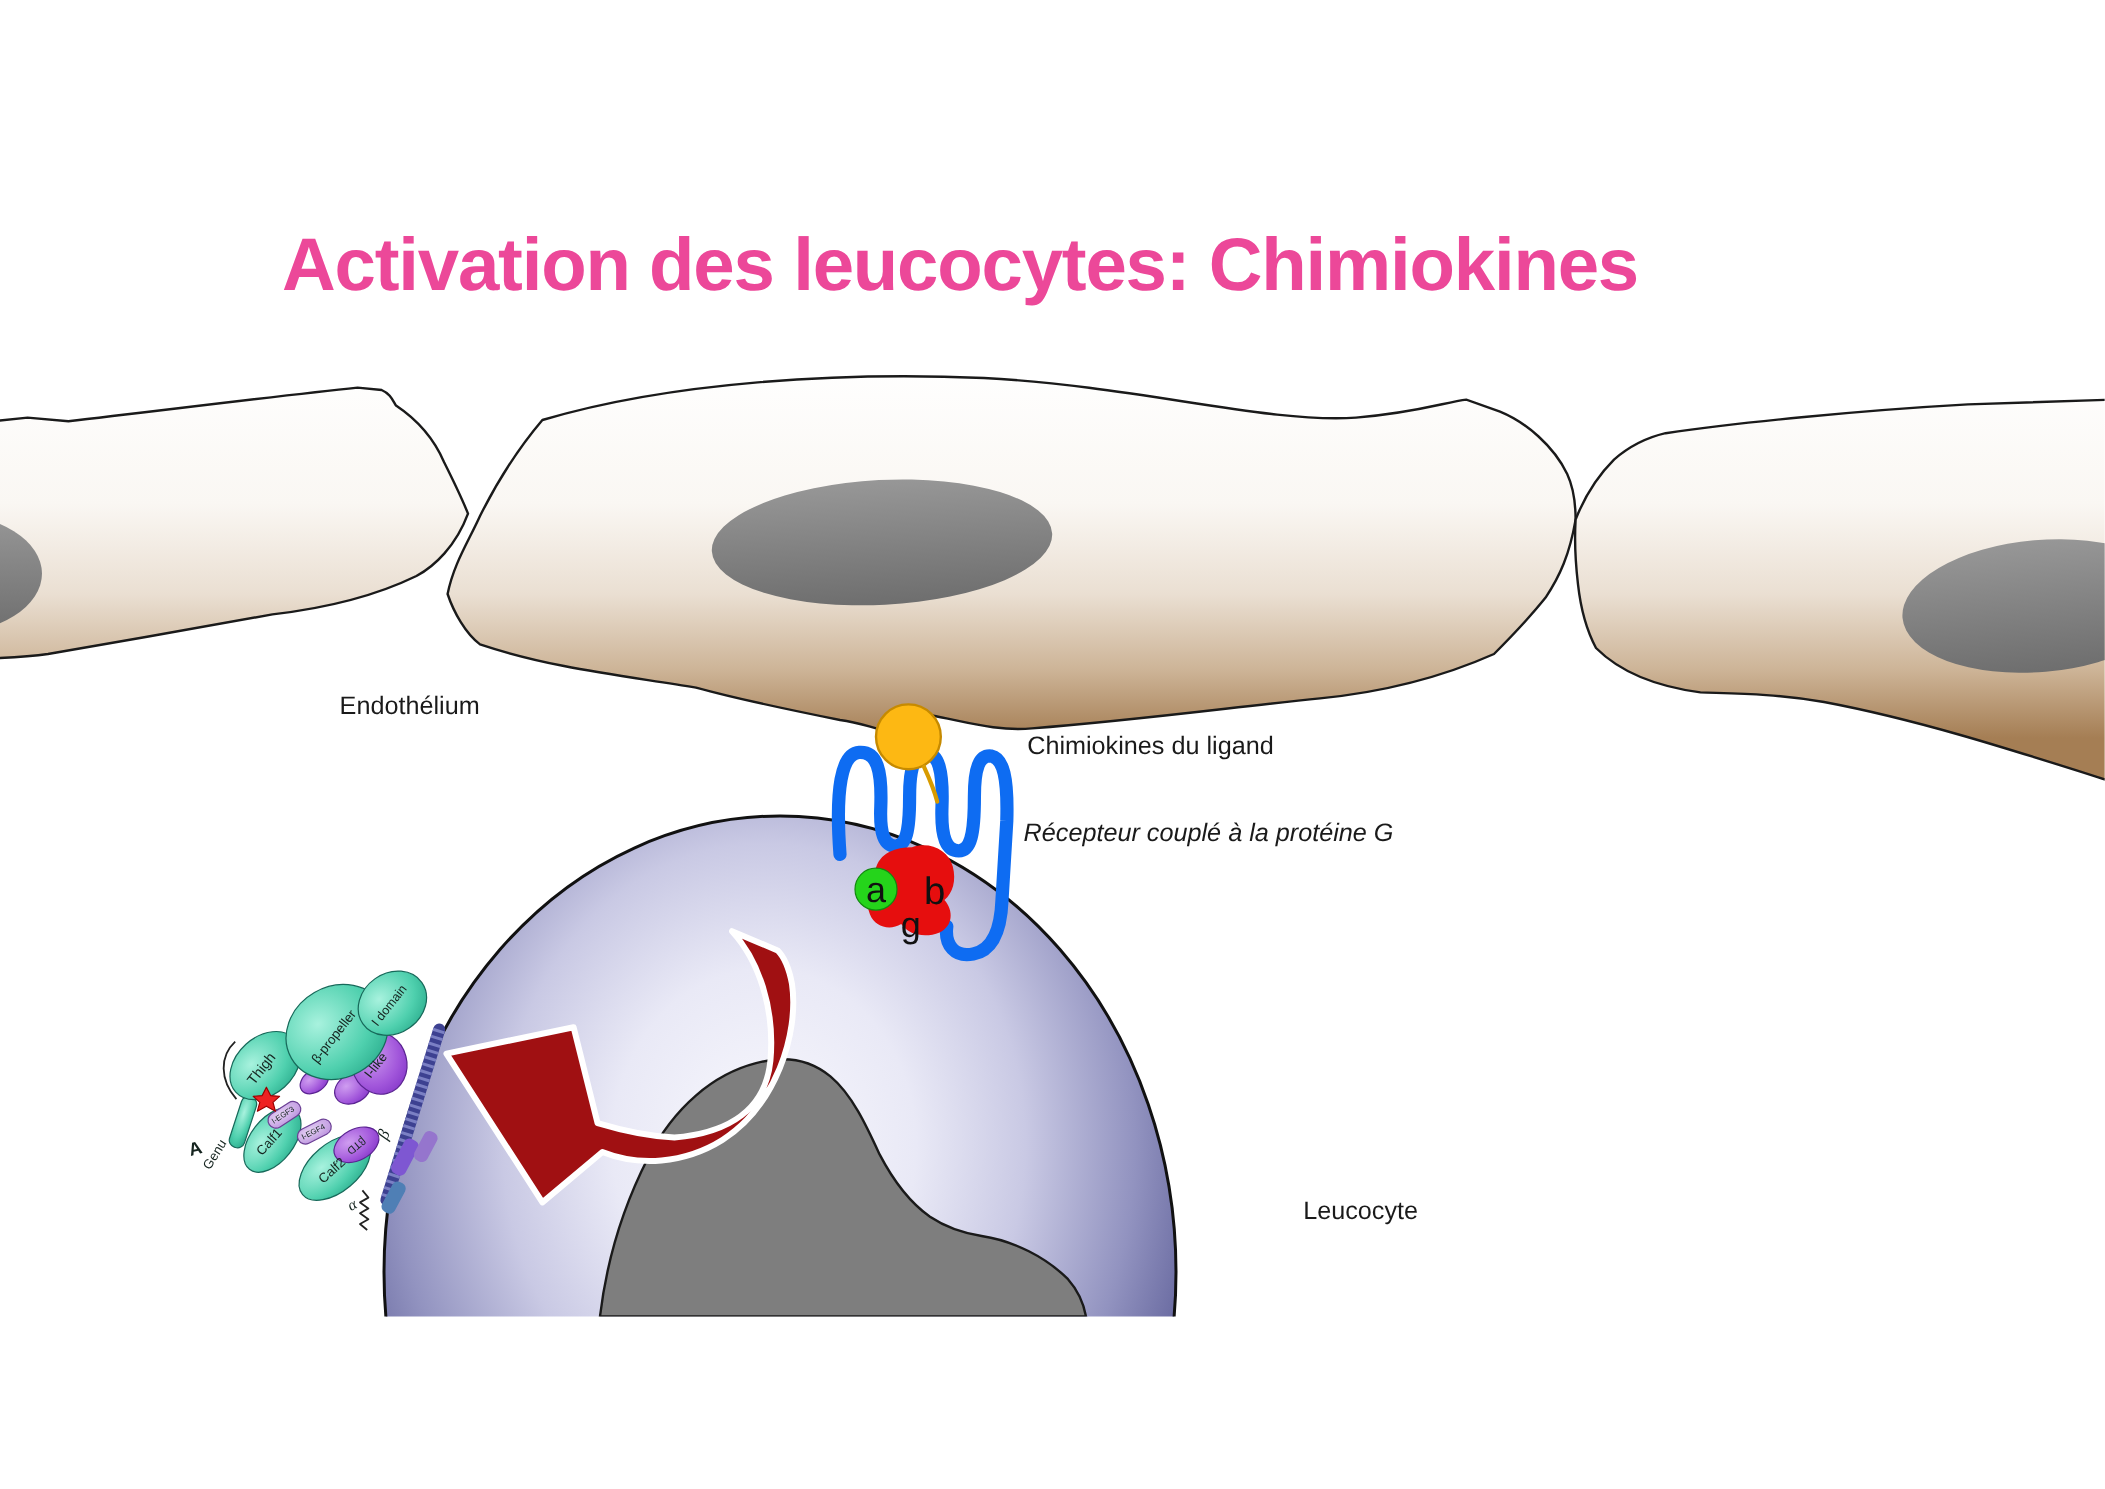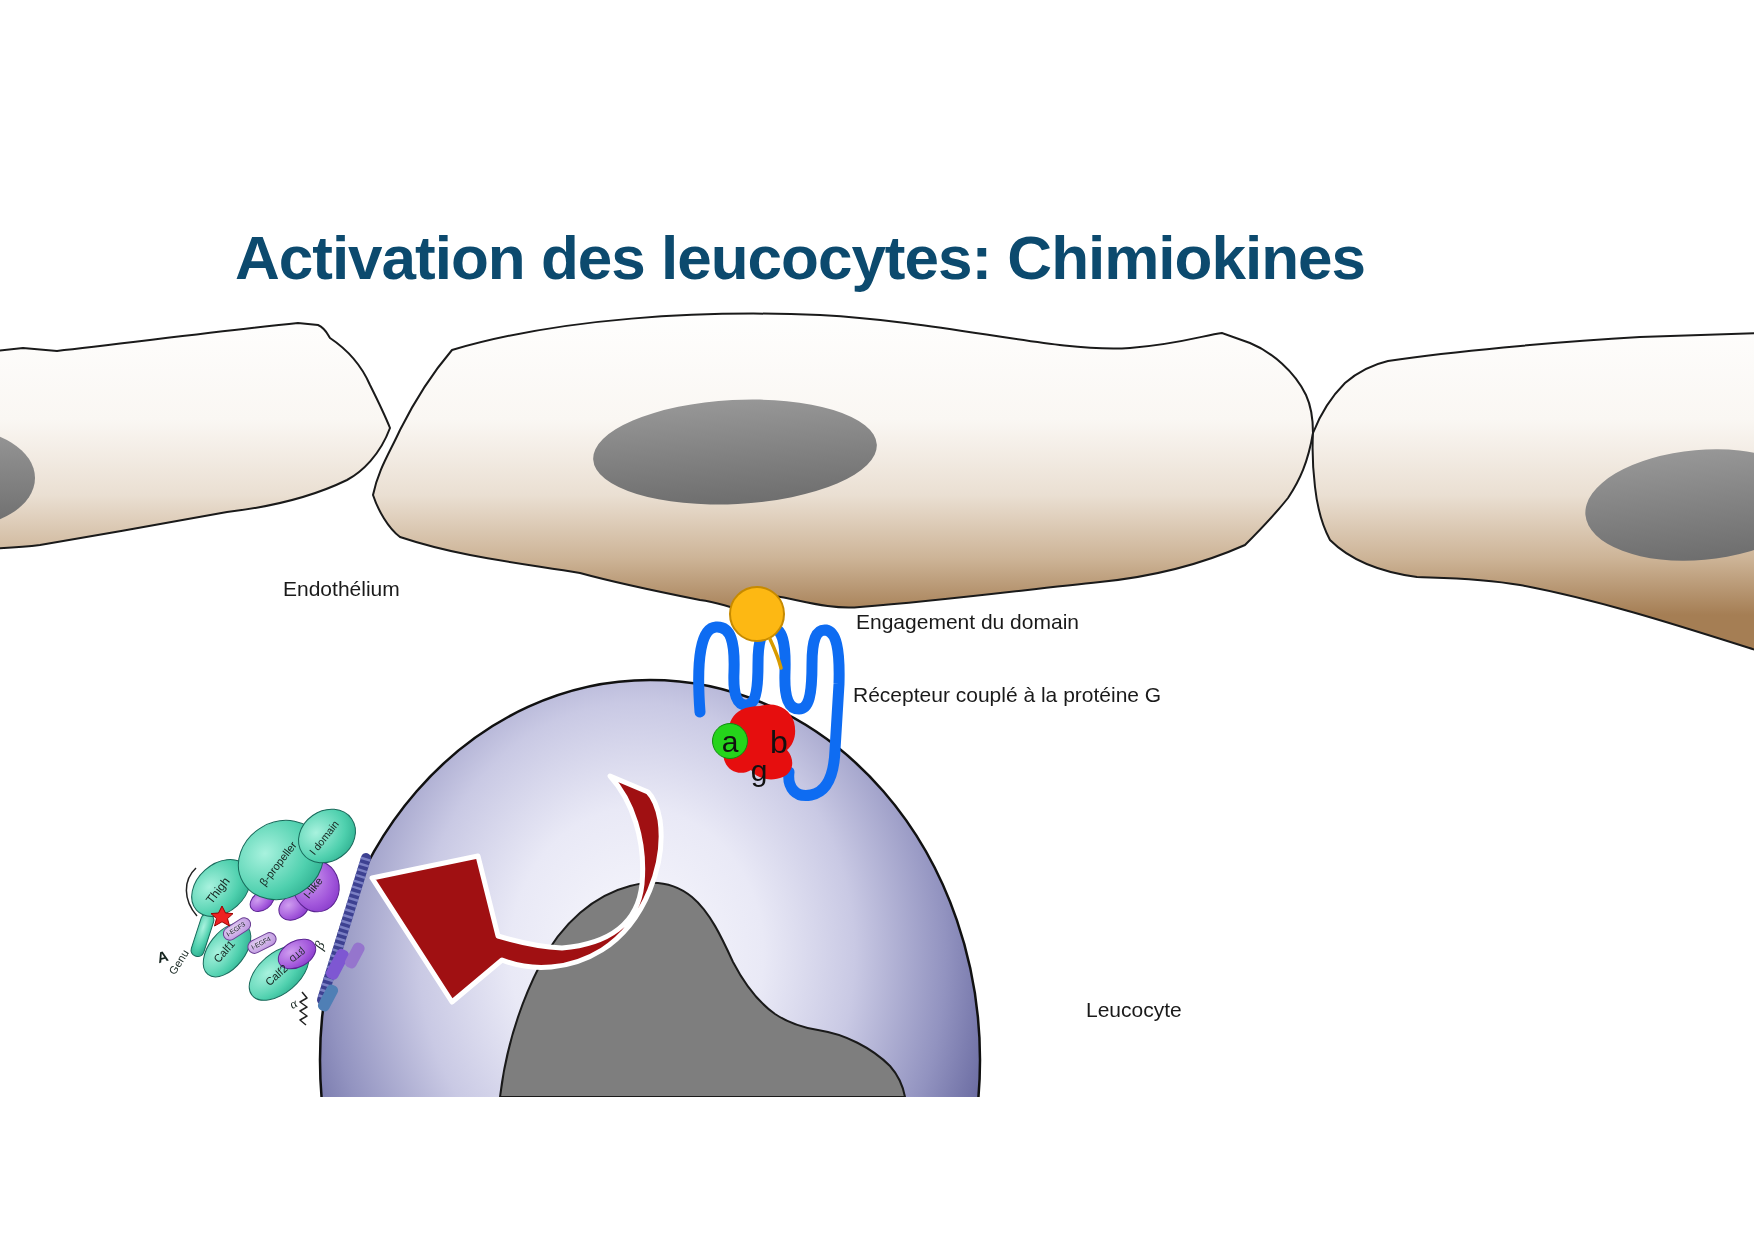--- a/index.html
+++ b/index.html
@@ -1,21 +1,21 @@
 <!DOCTYPE html>
 <html><head>
 <meta charset="utf-8">
 <style>
   html,body{margin:0;padding:0;background:#fff;}
   #slide{position:relative;width:1754px;height:1241px;background:#ffffff;overflow:hidden;
          font-family:"Liberation Sans",sans-serif;}
   #art{position:absolute;left:0;top:0;}
   .lbl{position:absolute;color:#1a1a1a;font-size:21px;white-space:nowrap;}
   #title{position:absolute;left:230px;top:186px;width:1140px;text-align:center;
-         color:#0c4a6e;font-size:62px;font-weight:bold;letter-spacing:-1px;white-space:nowrap;margin-top:36px;}
+         color:#ec4899;font-size:62px;font-weight:bold;letter-spacing:-1px;white-space:nowrap;}
 </style>
 </head>
 <body>
 
 <div id="slide">
 
 <svg id="art" width="1754" height="1241" viewBox="0 0 1754 1241">
   <defs>
     <linearGradient id="cellGrad" gradientUnits="userSpaceOnUse" x1="0" y1="300" x2="0" y2="615">
       <stop offset="0" stop-color="#ffffff"></stop>
@@ -158,17 +158,17 @@
     <text x="779" y="753" font-size="32" text-anchor="middle" fill="#111">b</text>
     <text x="759" y="781" font-size="30" text-anchor="middle" fill="#111">g</text>
   </g>
 
   <circle cx="757" cy="614" r="27" fill="#fdb813" stroke="#c68a00" stroke-width="2"></circle>
   <path d="M 770,639 C 776,652 779,660 781,668" fill="none" stroke="#d89b00" stroke-width="3.5" stroke-linecap="round"></path>
 </svg>
 
 <div id="title">Activation des leucocytes: Chimiokines</div>
 <div class="lbl" style="left:283px;top:577px;">Endothélium</div>
-<div class="lbl" style="left:856px;top:610px;">Engagement du domain</div>
-<div class="lbl" style="left:853px;top:683px;">Récepteur couplé à la protéine G</div>
+<div class="lbl" style="left:856px;top:610px;">Chimiokines du ligand</div>
+<div class="lbl" style="left:853px;top:683px;font-style:italic;">Récepteur couplé à la protéine G</div>
 <div class="lbl" style="left:1086px;top:966px;margin-top:32px;">Leucocyte</div>
 
 </div>
 
 </body></html>

